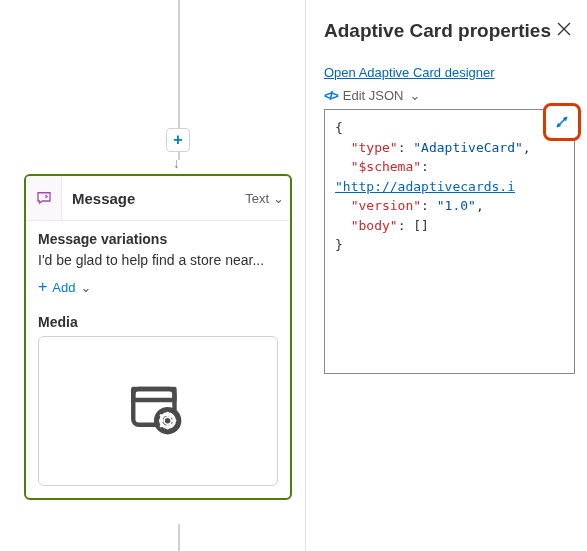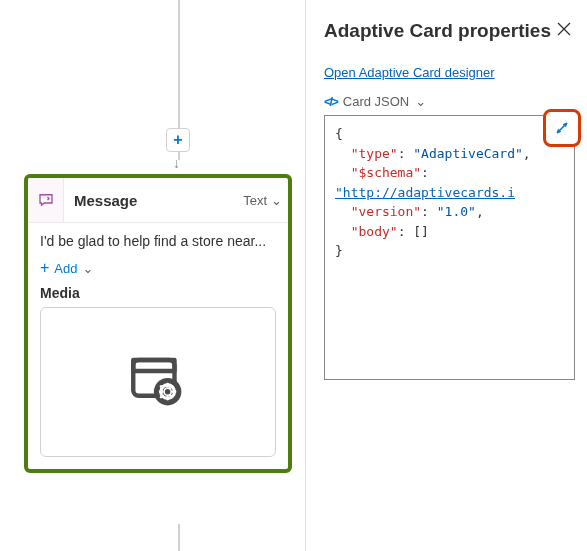--- a/index.html
+++ b/index.html
@@ -1,37 +1,37 @@
 <!DOCTYPE html>
 <html><head>
 <meta charset="utf-8">
 <style>
   * { box-sizing: border-box; }
   body { margin:0; font-family:"Segoe UI", Arial, sans-serif; font-size:14px; color:#323130; background:#fff; width:587px; height:551px; overflow:hidden; position:relative; }
   .vline { position:absolute; left:178px; top:0; width:2px; height:160px; background:#d1d1d1; }
   .vline2 { position:absolute; left:178px; top:524px; width:2px; height:27px; background:#d1d1d1; }
   .plusnode { position:absolute; left:166px; top:128px; width:24px; height:24px; border:1px solid #d1d1d1; border-radius:4px; background:#fff; display:flex; align-items:center; justify-content:center; color:#0078d4; font-size:16px; font-weight:bold; z-index:2;}
   .arrowdown { position:absolute; left:173px; top:155px; color:#8a8886; font-size:14px; }
-  .main-card { position:absolute; left:24px; top:174px; width:268px; border:4px solid #4d7c0f; border-radius:6px; background:#fff; overflow:hidden; }
+  .main-card { position:absolute; left:24px; top:174px; width:268px; border:2px solid #4d7c0f; border-radius:6px; background:#fff; overflow:hidden; }
   .mc-header { display:flex; align-items:center; border-bottom:1px solid #eaeaea; }
   .mc-iconbox { width:36px; height:44px; display:flex; align-items:center; justify-content:center; border-right:1px solid #eaeaea; color:#a64ca6; background:#fbf7fb;}
   .mc-title { flex:1; padding:0 10px; font-weight:600; font-size:15px;}
   .mc-type { display:flex; align-items:flex-start; gap:4px; padding-right:6px; font-size:13px; color:#605e5c; cursor:pointer;}
   .mc-body { padding:10px 12px 12px 12px; }
   .mc-subhead { font-weight:600; font-size:14px; margin-bottom:5px; }
   .mc-preview { font-size:14px; color:#323130; margin-bottom:10px; white-space:nowrap; overflow:hidden; text-overflow:ellipsis;}
   .mc-add { display:flex; align-items:center; gap:5px; color:#0078d4; font-size:13px; cursor:pointer;}
   .mc-add .chev { color:#605e5c; }
-  .media-section { margin-top:8px;}
+  .media-section { margin-top:18px;}
   .media-drop { border:1px solid #d1d1d1; border-radius:6px; height:150px; display:flex; align-items:center; justify-content:center; margin-top:6px;}
   .panel { position:absolute; right:0; top:0; width:282px; height:551px; border-left:1px solid #e1dfdd; padding:18px 12px 0 18px; background:#fff;}
   .panel-head { display:flex; align-items:center; justify-content:space-between; margin-bottom:20px;}
   .panel-title { font-size:19px; font-weight:600; }
   .closex { font-size:16px; color:#323130; cursor:pointer; padding:4px;}
-  .link { color:#0067b8; text-decoration:underline; cursor:pointer; display:inline-block; margin-bottom:14px; font-size:13px;}
+  .link { color:#0067b8; text-decoration:underline; cursor:pointer; display:inline-block; margin-bottom:8px; font-size:13px;}
   .editjson { display:flex; align-items:center; gap:6px; font-size:13px; margin-bottom:6px; cursor:pointer; color:#605e5c;}
   .editjson .codeicon{ color:#0078d4; font-weight:bold; letter-spacing:-2px;}
   .editor-wrap { position:relative; }
   .editor { border:1px solid #8a8886; height:265px; padding:8px 10px; font-family:Consolas, monospace; font-size:13px; line-height:1.5; overflow:hidden;}
   .brace { color:#323130; }
   .key { color:#c72a2a; }
   .str { color:#0451a5; }
   .url { color:#0067b8; text-decoration:underline; }
   .expand-box { position:absolute; right:-6px; top:-6px; width:38px; height:38px; border:3px solid #d83b01; border-radius:8px; background:#fff; display:flex; align-items:center; justify-content:center; cursor:pointer; z-index:5;}
   .expand-box svg{ width:18px; height:18px; stroke:#0078d4;}
@@ -52,20 +52,21 @@
           <path d="M14 8l2 2-2 2" fill="none"></path>
         </svg>
     </div>
     <div class="mc-title">Message</div>
     <div class="mc-type">
       <span>Text</span>
       <span>⌄</span>
     </div>
   </div>
   <div class="mc-body">
+    <div class="mc-subhead">Message variations</div>
     <div class="mc-preview">I'd be glad to help find a store near...</div>
     <div class="mc-add">
       <span style="font-size:16px;">+</span>
       <span>Add</span>
       <span class="chev">⌄</span>
     </div>
     <div class="media-section">
       <div class="mc-subhead">Media</div>
       <div class="media-drop">
         <svg width="66" height="66" viewBox="0 0 24 24" fill="none" stroke="#4b4b4b" stroke-width="1.6" stroke-linejoin="round">
@@ -100,21 +101,21 @@
     <div class="panel-title">Adaptive Card properties</div>
     <div class="closex">
       <svg width="14" height="14" viewBox="0 0 14 14">
           <path d="M1 1l12 12M13 1L1 13" stroke="#323130" stroke-width="1.3"></path>
         </svg>
     </div>
   </div>
   <a class="link">Open Adaptive Card designer</a>
   <div class="editjson">
     <span class="codeicon">&lt;/&gt;</span>
-    <span>Card JSON</span>
+    <span>Edit JSON</span>
     <span>⌄</span>
   </div>
   <div class="editor-wrap">
     <div class="expand-box">
       <svg viewBox="0 0 24 24" fill="none" stroke-width="2" stroke-linecap="round">
           <path d="M7 17L17 7M17 7h-5m5 0v5M7 17h5m-5 0v-5" opacity="0"></path>
           <path d="M6 18L18 6"></path>
           <path d="M18 6l-4 0m4 0l0 4" opacity="0"></path>
           <path d="M18 6l-1 4m1-4l-4 1" opacity="0"></path>
           <path d="M18 6l-3.5 1.2M18 6l-1.2 3.5M6 18l3.5-1.2M6 18l1.2-3.5"></path>

